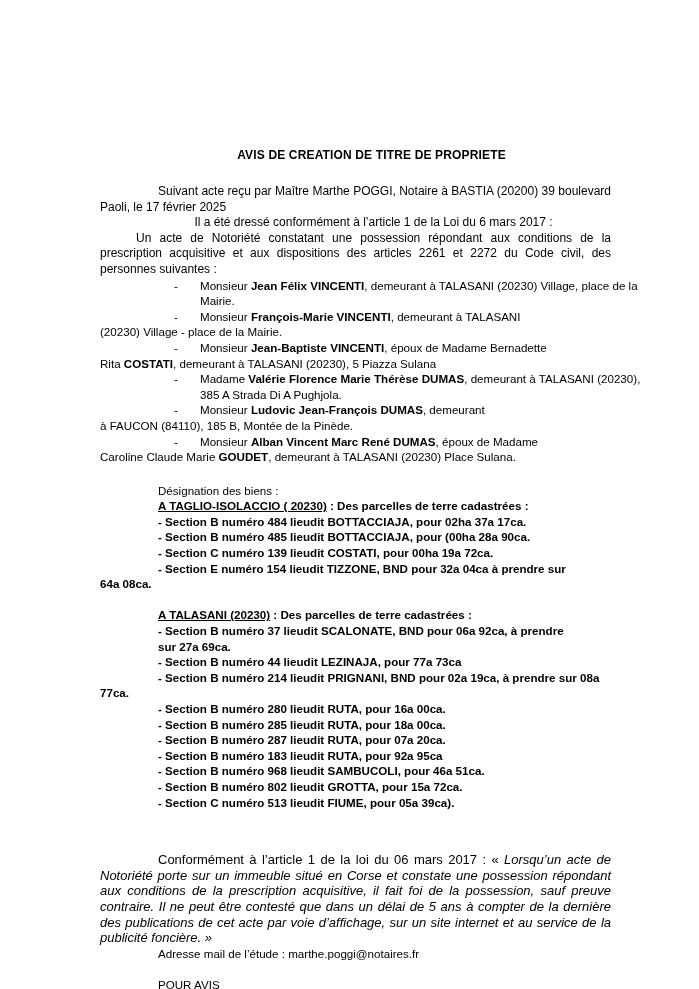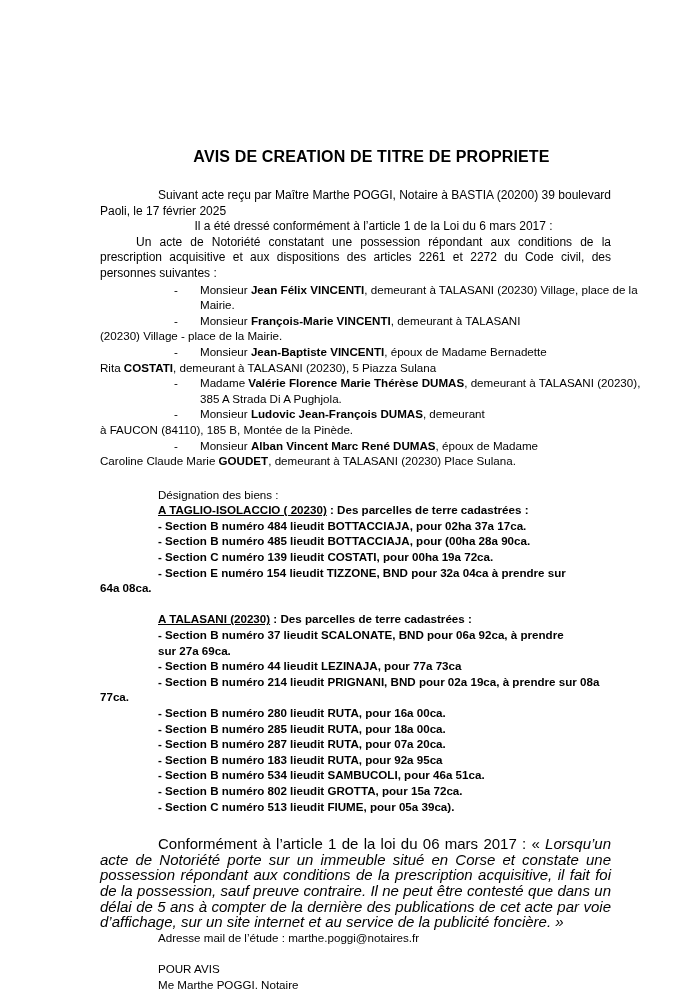--- a/index.html
+++ b/index.html
@@ -17,21 +17,21 @@
   .page {
     position: relative;
     width: 699px;
     height: 989px;
     box-sizing: border-box;
     padding: 148px 44px 0 100px;
     overflow: hidden;
   }
   .doc-title {
     text-align: center;
-    font-size: 16px;
+    font-size: 12px;
     font-weight: bold;
     letter-spacing: 0.15px;
     margin: 0 0 22px 0;
     padding-right: 12px;
   }
   .para {
     font-size: 12px;
     line-height: 15.6px;
     margin: 0;
     text-align: justify;
@@ -103,25 +103,26 @@
     padding-right: 16px;
   }
   .parcel-cont-flush {
     font-weight: bold;
     margin-left: -58px;
   }
   .spacer-line {
     height: 15.6px;
   }
   .quote-block {
-    font-size: 15px;
+    font-size: 13px;
     line-height: 15.6px;
     text-align: justify;
     padding-right: 44px;
     text-indent: 58px;
+    margin-top: 20px;
   }
   .mail-line {
     font-size: 11.6px;
     line-height: 15.6px;
     padding-left: 58px;
   }
   .sign-block {
     font-size: 11.6px;
     line-height: 15.6px;
     padding-left: 58px;
@@ -212,21 +213,21 @@
 
     <div class="parcel">- Section B numéro 37 lieudit SCALONATE, BND pour 06a 92ca, à prendre</div>
     <div class="parcel">sur 27a 69ca.</div>
     <div class="parcel">- Section B numéro 44 lieudit LEZINAJA, pour 77a 73ca</div>
     <div class="parcel-just">- Section B numéro 214 lieudit PRIGNANI, BND pour 02a 19ca, à prendre sur 08a</div>
     <div class="parcel-cont-flush">77ca.</div>
     <div class="parcel">- Section B numéro 280 lieudit RUTA, pour 16a 00ca.</div>
     <div class="parcel">- Section B numéro 285 lieudit RUTA, pour 18a 00ca.</div>
     <div class="parcel">- Section B numéro 287 lieudit RUTA, pour 07a 20ca.</div>
     <div class="parcel">- Section B numéro 183 lieudit RUTA, pour 92a 95ca</div>
-    <div class="parcel">- Section B numéro 534 lieudit SAMBUCOLI, pour 46a 51ca.</div>
+    <div class="parcel">- Section B numéro 968 lieudit SAMBUCOLI, pour 46a 51ca.</div>
     <div class="parcel">- Section B numéro 802 lieudit GROTTA, pour 15a 72ca.</div>
     <div class="parcel">- Section C numéro 513 lieudit FIUME, pour 05a 39ca).</div>
   </div>
 
   <div class="gap-22"></div>
 
   <div class="quote-block"><span>Conformément à l’article 1 de la loi du 06 mars 2017 : «  </span><span class="it">Lorsqu’un acte de Notoriété porte sur un immeuble situé en Corse et constate une possession répondant aux conditions de la prescription acquisitive, il fait foi de la possession, sauf preuve contraire. Il ne peut être contesté que dans un délai de 5 ans à compter de la dernière des publications de cet acte par voie d’affichage, sur un site internet et au service de la publicité foncière. »</span></div>
 
   <div class="mail-line">Adresse mail de l’étude : marthe.poggi@notaires.fr</div>
 

